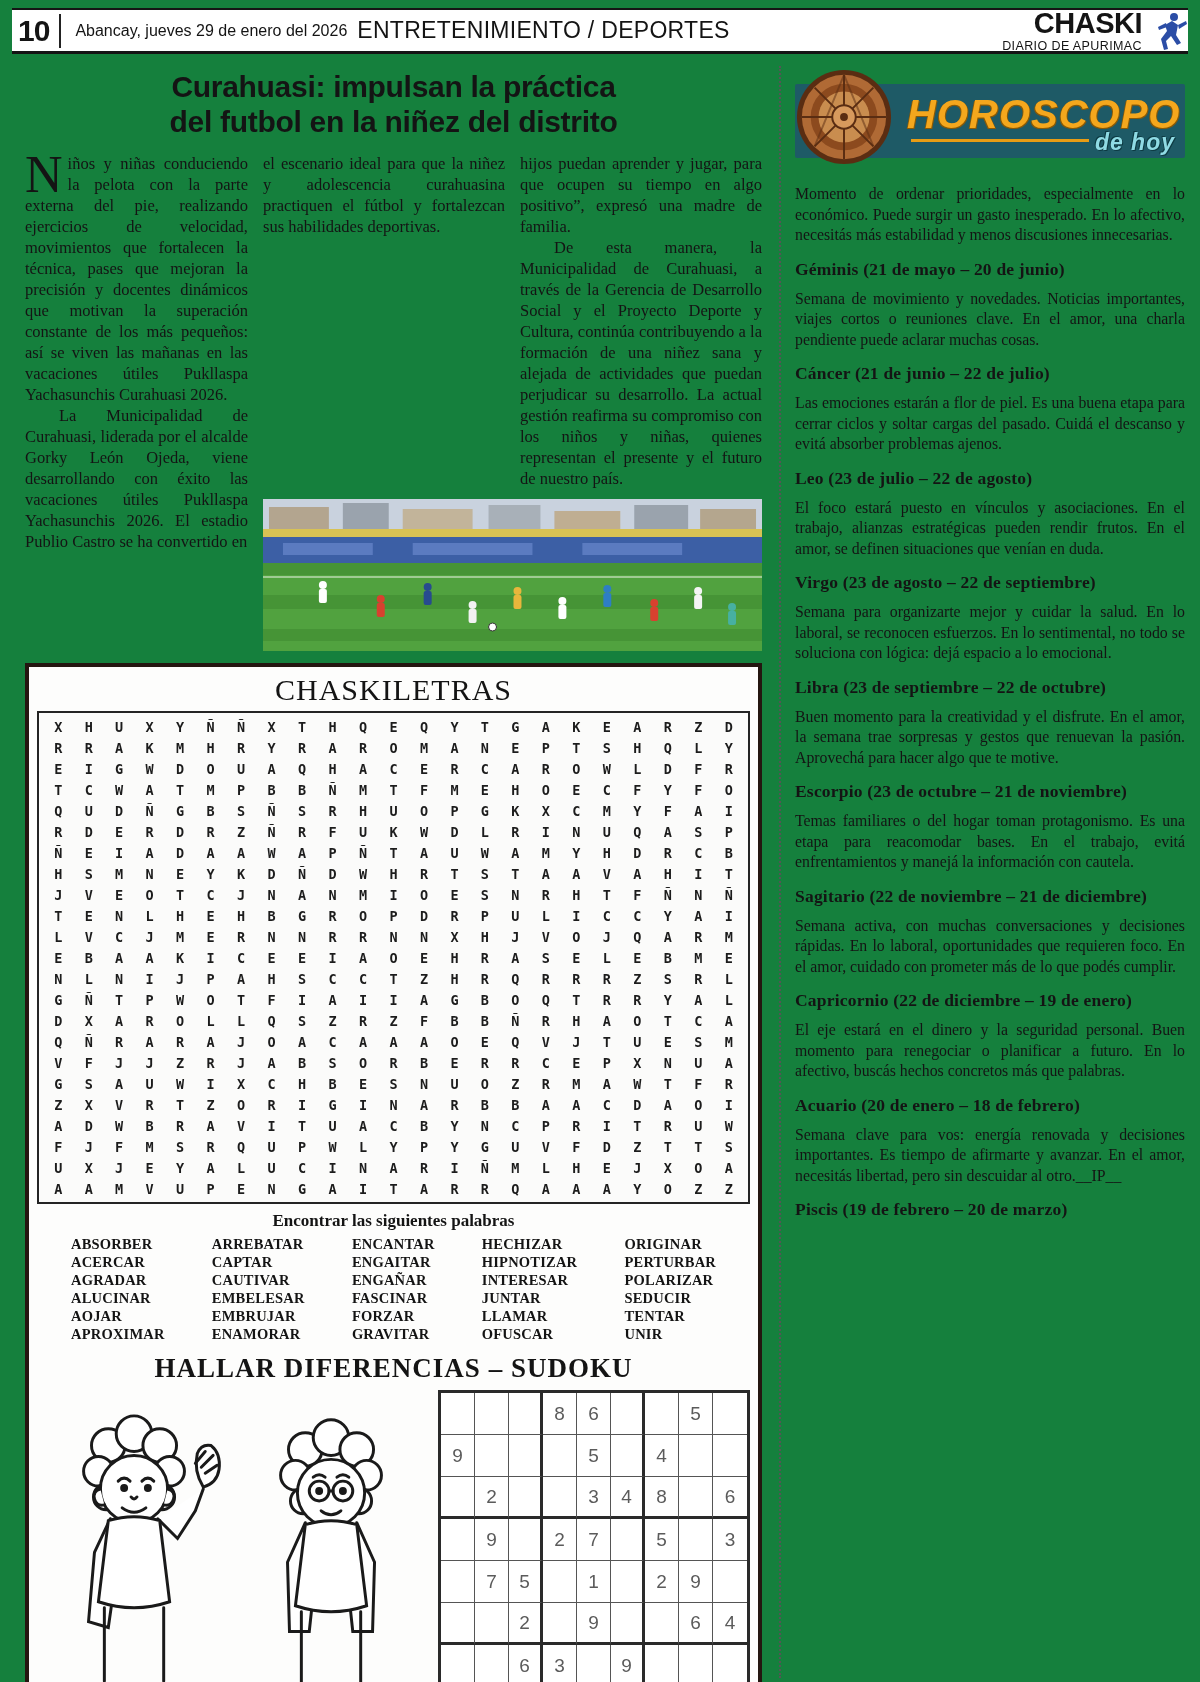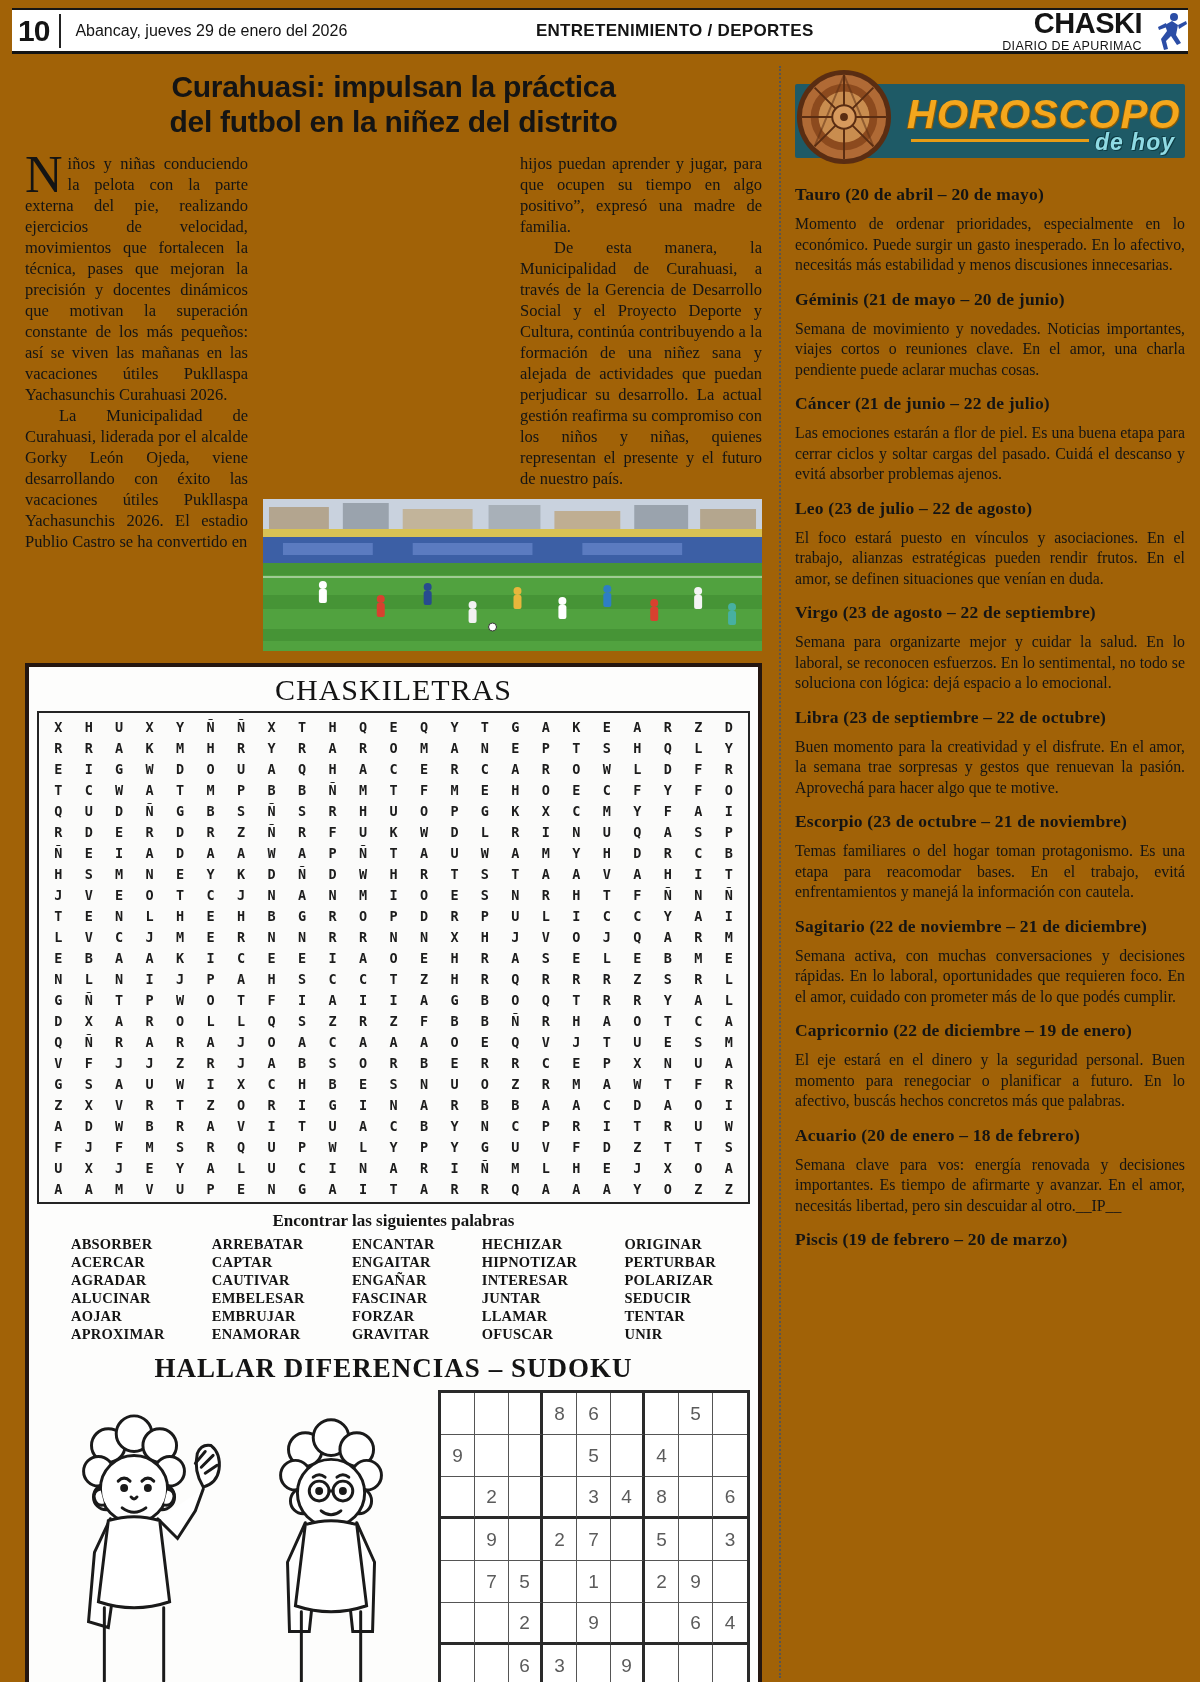--- a/index.html
+++ b/index.html
@@ -1,32 +1,32 @@
 <!DOCTYPE html>
 <html><head>
 <meta charset="utf-8">
 <style>
   * { margin:0; padding:0; box-sizing:border-box; }
   html,body { background:#e8e8e8; }
   .page {
     position:relative; width:1200px; height:1682px; margin:0 auto;
-    background:#a16207; overflow:hidden; color:#141414;
+    background:#15803d; overflow:hidden; color:#141414;
     font-family:"Liberation Serif", serif;
   }
   
   .masthead {
     position:absolute; top:8px; left:12px; right:12px; height:46px;
     border-top:2px solid #151515; border-bottom:3px solid #151515;
     display:flex; align-items:center; gap:10px;
     font-family:"Liberation Sans", sans-serif; background:#fff;
   }
   .page-num { font-size:30px; font-weight:bold; padding-left:6px; letter-spacing:-1px; }
   .masthead-divider { width:2px; height:34px; background:#222; }
   .masthead-date { font-size:16px; padding-left:4px; }
-  .masthead-center { flex:1; text-align:center; font-size:17px; font-weight:bold; letter-spacing:.3px; }
+  .masthead-center { flex:1; font-size:23px; font-weight:normal; letter-spacing:.3px; }
   .brand { text-align:right; line-height:1; padding-right:2px; }
   .brand-name { font-size:29px; font-weight:bold; letter-spacing:-.5px; }
   .brand-sub { font-size:12.5px; letter-spacing:.4px; margin-top:2px; }
   .brand-logo { width:34px; height:40px; }
   
   .main-col { position:absolute; top:62px; left:25px; width:737px; }
   .aside-col {
     position:absolute; top:66px; left:779px; width:412px; bottom:4px;
     border-left:2px dotted #555; padding:4px 6px 0 14px;
   }
@@ -141,20 +141,21 @@
     </h1>
 
     <div class="article">
       <div class="art-col1">
           <p><span class="dropcap">N</span>iños y niñas conduciendo la pelota con la parte externa del pie, realizando ejercicios de velocidad, movimientos que fortalecen la técnica, pases que mejoran la precisión y docentes dinámicos que motivan la superación constante de los más pequeños: así se viven las mañanas en las vacaciones útiles Pukllaspa Yachasunchis Curahuasi 2026.</p>
           <p>La Municipalidad de Curahuasi, liderada por el alcalde Gorky León Ojeda, viene desarrollando con éxito las vacaciones útiles Pukllaspa Yachasunchis 2026. El estadio Publio Castro se ha convertido en</p>
         </div>
       <div class="art-right">
         <div class="two-cols">
           <div>
+              <p>el escenario ideal para que la niñez y adolescencia curahuasina practiquen el fútbol y fortalezcan sus habilidades deportivas.</p>
             </div>
           <div>
               <p>hijos puedan aprender y jugar, para que ocupen su tiempo en algo positivo”, expresó una madre de familia.</p>
               <p>De esta manera, la Municipalidad de Curahuasi, a través de la Gerencia de Desarrollo Social y el Proyecto Deporte y Cultura, continúa contribuyendo a la formación de una niñez sana y alejada de actividades que puedan perjudicar su desarrollo. La actual gestión reafirma su compromiso con los niños y niñas, quienes representan el presente y el futuro de nuestro país.</p>
             </div>
         </div>
 
         <svg class="photo" viewBox="0 0 500 152" preserveAspectRatio="none">
           <rect x="0" y="0" width="500" height="34" fill="#c9d2de"></rect>
           <rect x="6" y="8" width="60" height="26" fill="#b3a58f"></rect>
@@ -1019,21 +1020,20 @@
         </g>
         <circle cx="50" cy="50" r="12" fill="#d79a5d" stroke="#5a2d12" stroke-width="2"></circle>
         <circle cx="50" cy="50" r="4" fill="#5a2d12"></circle>
       </svg>
       <div class="horo-title">HOROSCOPO</div>
       <div class="horo-underline"></div>
       <div class="horo-sub">de hoy</div>
     </div>
     <div>
         <section class="sign">
-          <h3><span class="sign-name">Tauro</span><span class="sign-range"> (20 de abril – 20 de mayo)</span></h3>
           <p>Momento de ordenar prioridades, especialmente en lo económico. Puede surgir un gasto inesperado. En lo afectivo, necesitás más estabilidad y menos discusiones innecesarias.</p>
         </section>
         <section class="sign">
           <h3><span class="sign-name">Géminis</span><span class="sign-range"> (21 de mayo – 20 de junio)</span></h3>
           <p>Semana de movimiento y novedades. Noticias importantes, viajes cortos o reuniones clave. En el amor, una charla pendiente puede aclarar muchas cosas.</p>
         </section>
         <section class="sign">
           <h3><span class="sign-name">Cáncer</span><span class="sign-range"> (21 de junio – 22 de julio)</span></h3>
           <p>Las emociones estarán a flor de piel. Es una buena etapa para cerrar ciclos y soltar cargas del pasado. Cuidá el descanso y evitá absorber problemas ajenos.</p>
         </section>

